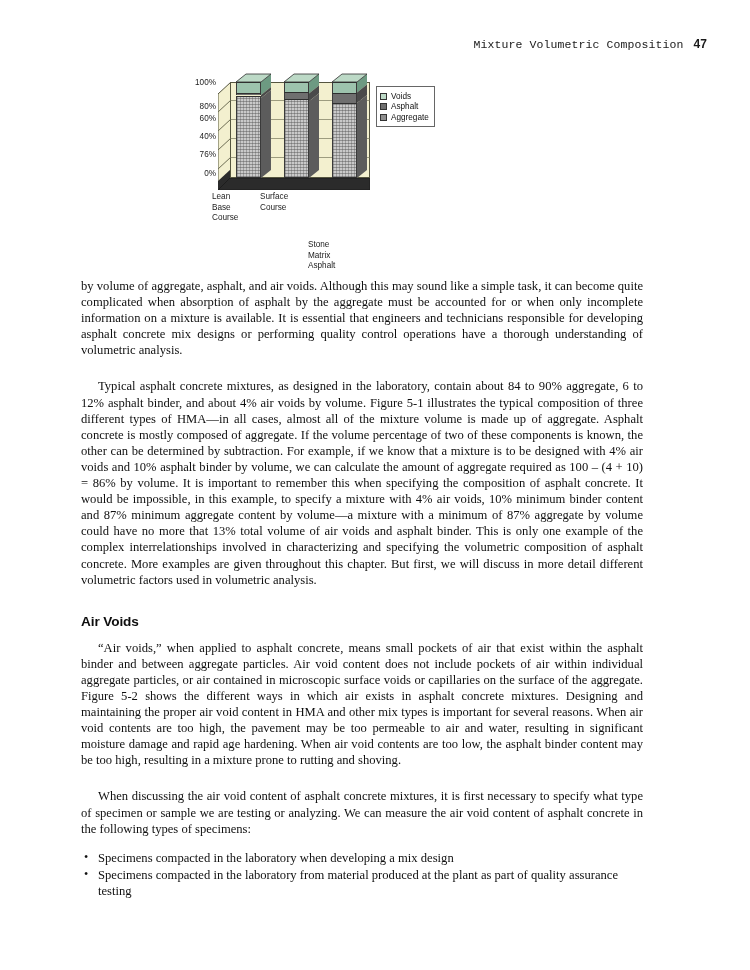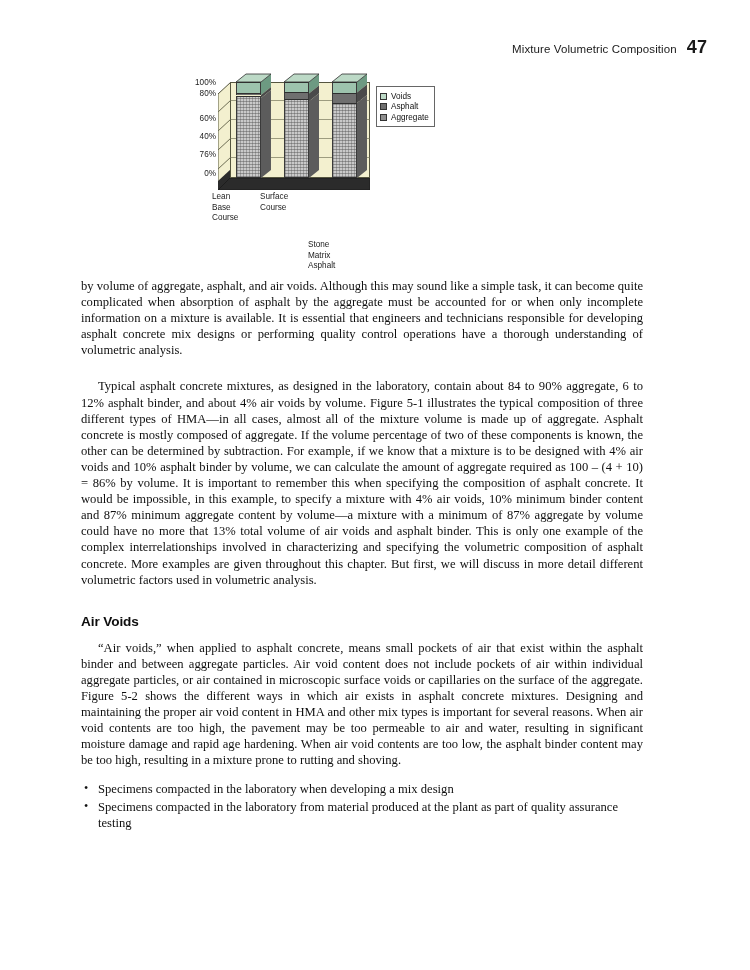--- a/index.html
+++ b/index.html
@@ -13,22 +13,22 @@
   }
   .page{position:relative;width:750px;height:970px;box-sizing:border-box;}
 
   
   .runhead{
     position:absolute;top:37px;right:43px;
     font-family:"Liberation Sans", sans-serif;
     font-size:11.5px;color:#1a1a1a;
     letter-spacing:.1px;white-space:nowrap;
   }
-  .runhead .ttl{font-weight:400;}
-  .runhead .pg{font-weight:700;margin-left:10px;font-size:18px;}
+  .runhead .ttl{font-weight:400;font-family:Liberation Mono, monospace;}
+  .runhead .pg{font-weight:700;margin-left:10px;font-size:12px;}
 
   
   .figure{position:absolute;left:186px;top:82px;width:270px;}
   .chart{position:relative;width:222px;height:148px;}
 
   
   .yticks{position:absolute;left:0;top:0;width:30px;height:108px;}
   .ytick{
     position:absolute;right:0;
     font-family:"Liberation Sans", sans-serif;
@@ -136,21 +136,21 @@
   <div class="runhead">
     <span class="ttl">Mixture Volumetric Composition</span><span class="pg">47</span>
   </div>
 
   <div class="figure">
 
     <div class="chart">
 
       <div class="yticks">
         <div class="ytick" style="top:-3px;">100%</div>
-        <div class="ytick" style="top:8px;padding-left:36px;">80%</div>
+        <div class="ytick" style="top:21px;padding-left:36px;">80%</div>
         <div class="ytick" style="top:33px;">60%</div>
         <div class="ytick" style="top:51px;">40%</div>
         <div class="ytick" style="top:69px;">76%</div>
         <div class="ytick" style="top:88px;">0%</div>
       </div>
 
       <div class="plot">
 
         <svg class="leftwall" viewBox="0 0 13 108" preserveAspectRatio="none">
           <polygon points="0,12 13,0 13,96 0,108" fill="#f3f0cf" stroke="#55553f" stroke-width="1"></polygon>
@@ -258,19 +258,20 @@
 
     </div>
 
   </div>
 
   <div class="body">
     <p class="para">by volume of aggregate, asphalt, and air voids. Although this may sound like a simple task, it can become quite complicated when absorption of asphalt by the aggregate must be accounted for or when only incomplete information on a mixture is available. It is essential that engineers and technicians responsible for developing asphalt concrete mix designs or performing quality control operations have a thorough understanding of volumetric analysis.</p>
     <p class="para indent gap">Typical asphalt concrete mixtures, as designed in the laboratory, contain about 84 to 90% aggregate, 6 to 12% asphalt binder, and about 4% air voids by volume. Figure 5-1 illustrates the typical composition of three different types of HMA—in all cases, almost all of the mixture volume is made up of aggregate. Asphalt concrete is mostly composed of aggregate. If the volume percentage of two of these components is known, the other can be determined by subtraction. For example, if we know that a mixture is to be designed with 4% air voids and 10% asphalt binder by volume, we can calculate the amount of aggregate required as 100 – (4 + 10) = 86% by volume. It is important to remember this when specifying the composition of asphalt concrete. It would be impossible, in this example, to specify a mixture with 4% air voids, 10% minimum binder content and 87% minimum aggregate content by volume—a mixture with a minimum of 87% aggregate by volume could have no more that 13% total volume of air voids and asphalt binder. This is only one example of the complex interrelationships involved in characterizing and specifying the volumetric composition of asphalt concrete. More examples are given throughout this chapter. But first, we will discuss in more detail different volumetric factors used in volumetric analysis.</p>
     <h2 class="sect">Air Voids</h2>
     <p class="para indent">“Air voids,” when applied to asphalt concrete, means small pockets of air that exist within the asphalt binder and between aggregate particles. Air void content does not include pockets of air within individual aggregate particles, or air contained in microscopic surface voids or capillaries on the surface of the aggregate. Figure 5-2 shows the different ways in which air exists in asphalt concrete mixtures. Designing and maintaining the proper air void content in HMA and other mix types is important for several reasons. When air void contents are too high, the pavement may be too permeable to air and water, resulting in significant moisture damage and rapid age hardening. When air void contents are too low, the asphalt binder content may be too high, resulting in a mixture prone to rutting and shoving.</p>
+    <p class="para indent gap">When discussing the air void content of asphalt concrete mixtures, it is first necessary to specify what type of specimen or sample we are testing or analyzing. We can measure the air void content of asphalt concrete in the following types of specimens:</p>
     <ul class="bullets">
       <li><span class="bul">•</span><span>Specimens compacted in the laboratory when developing a mix design</span></li>
       <li><span class="bul">•</span><span>Specimens compacted in the laboratory from material produced at the plant as part of quality assurance testing</span></li>
     </ul>
   </div>
 
 </div>
 
 </body></html>

